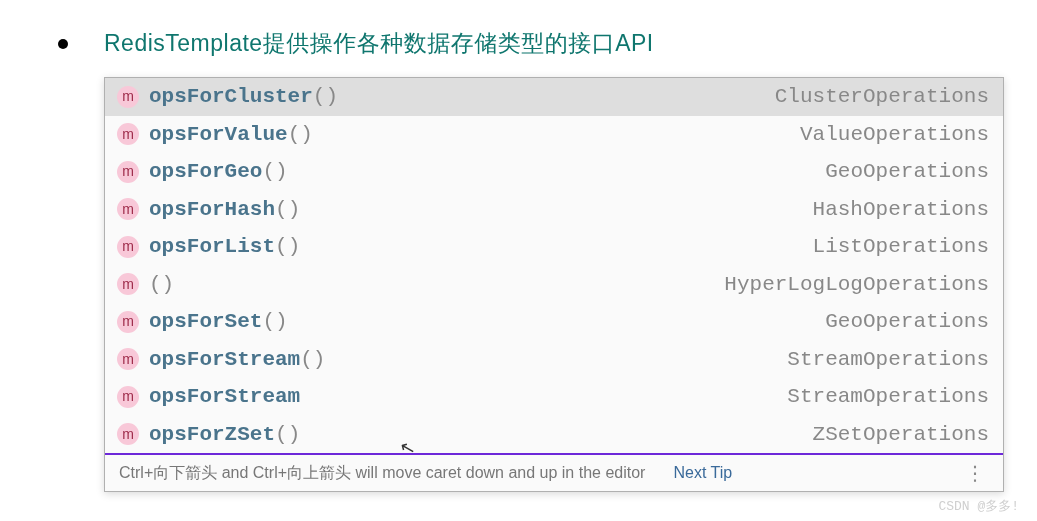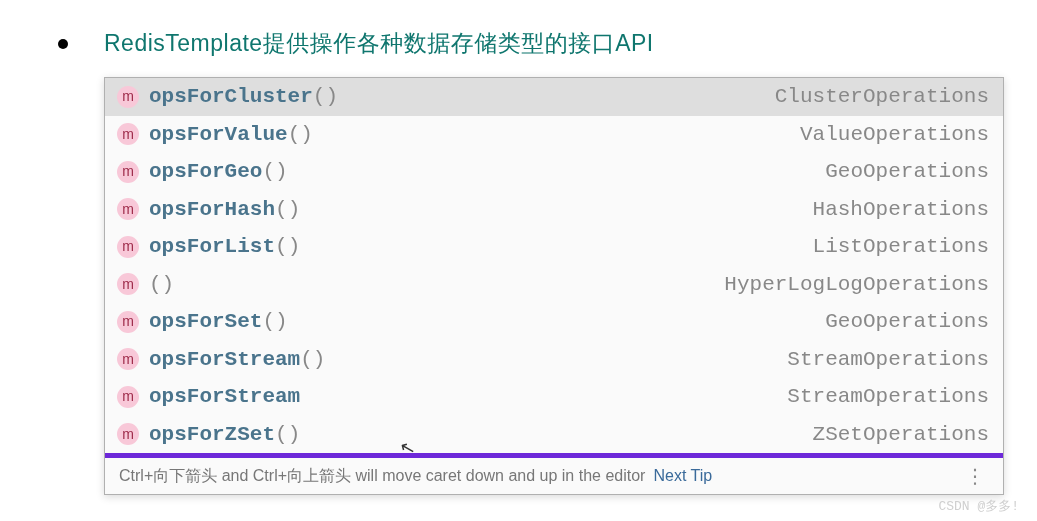--- a/index.html
+++ b/index.html
@@ -83,28 +83,28 @@
       text-align: left;
       white-space: nowrap;
     }
     .footer {
       display: flex;
       align-items: center;
       padding: 6px 14px 6px 14px;
       font-family: -apple-system, "Segoe UI", sans-serif;
       font-size: 16px;
       color: #777;
-      border-top: 5px solid #6d28d9;
+      border-top: 2px solid #6d28d9;
     }
     .footer-text {
       flex-shrink: 0;
     }
     .next-tip {
       color: #3a6a9a;
-      margin-left: 8px;
+      margin-left: 28px;
       cursor: pointer;
       text-align: right;
     }
     .footer-spacer {
       flex: 1;
     }
     .dots-icon {
       color: #888;
       font-size: 20px;
       cursor: pointer;

